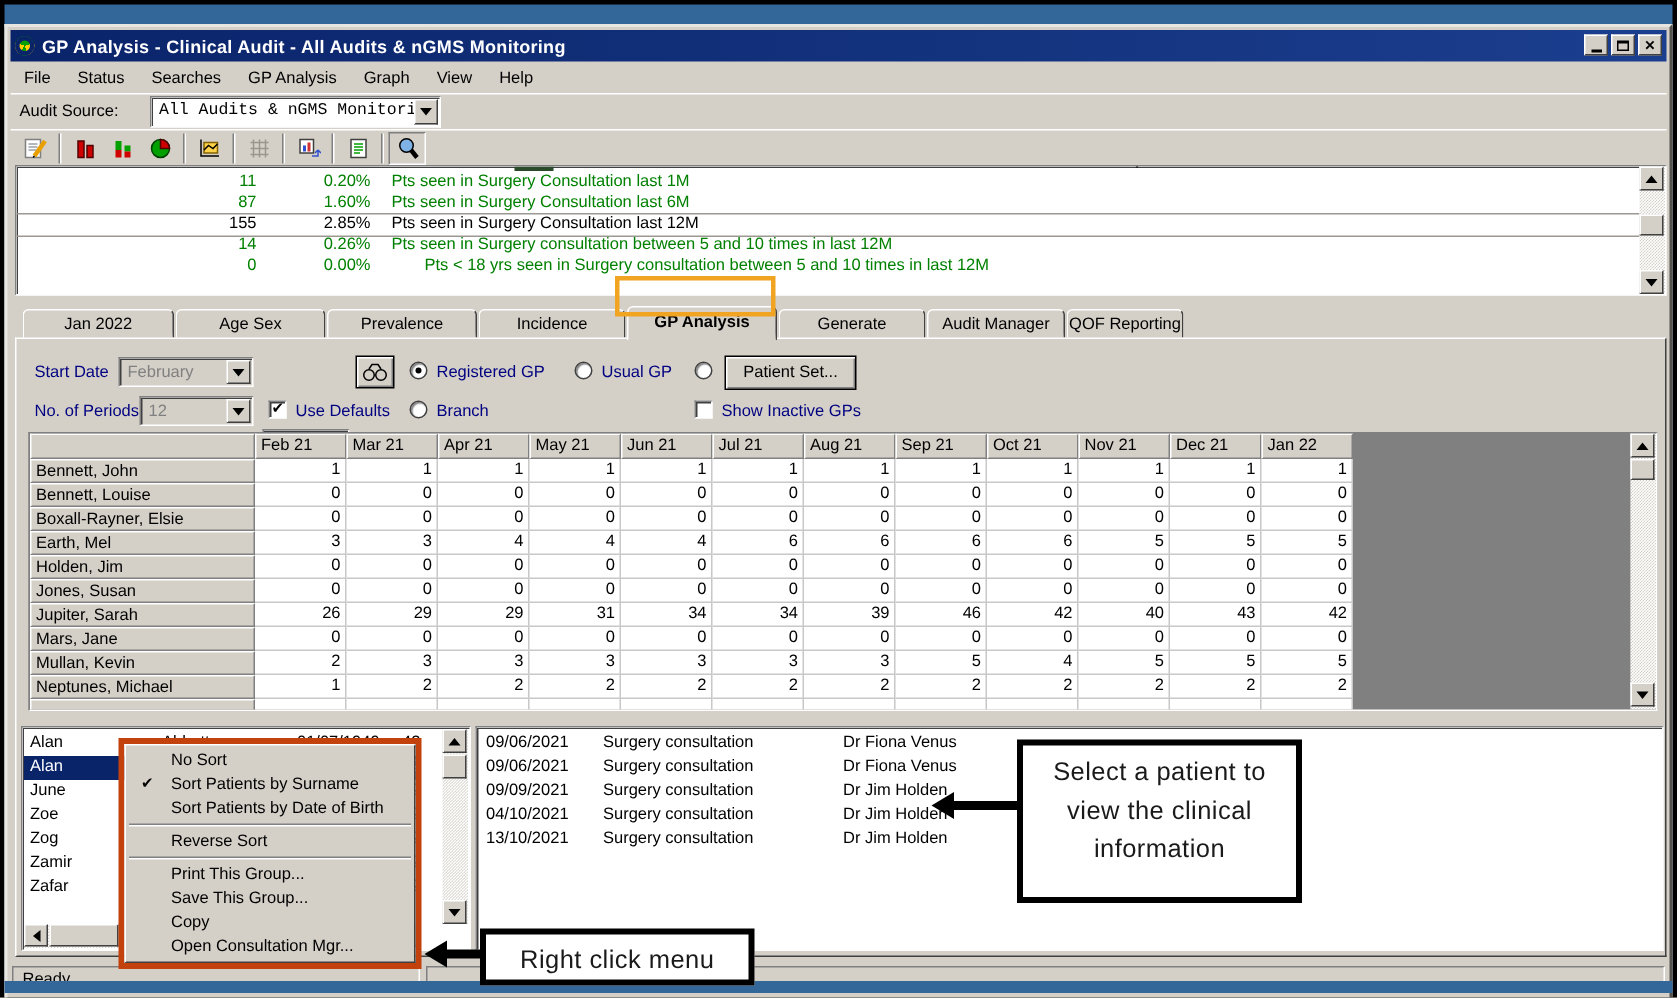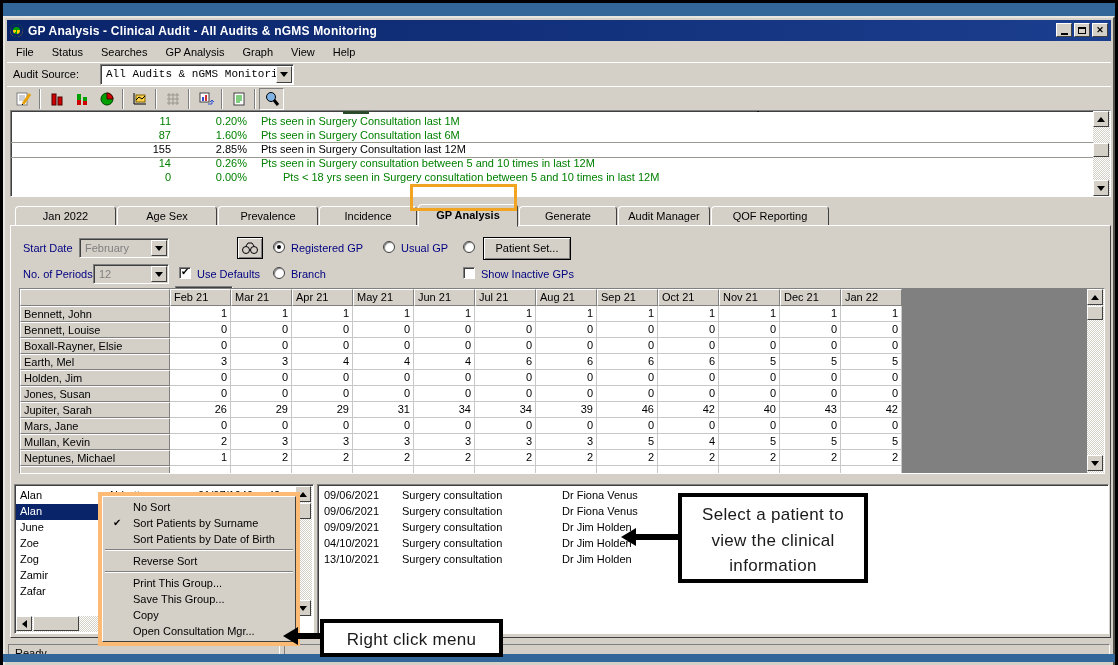--- a/index.html
+++ b/index.html
@@ -102,21 +102,21 @@
   #consult-panel { left:306px; top:258px; width:792px; height:150px; background:#fff; }
   .crow { position:absolute; left:0; width:100%; height:16px; }
   .crow span { position:absolute; top:1px; }
   .c-date { left:6px; } .c-type { left:84px; } .c-doc { left:244px; }
   
   #statusbar { left:2px; top:624px; width:1104px; height:21px; }
   .sb-panel { position:absolute; top:2px; height:18px; border:1px solid; border-color:#808080 #fff #fff #808080; padding:2px 6px; }
   #blue-strip { left:3px; top:654px; width:1112px; height:8px; background:#336699; }
   
   #tab-highlight { left:410px; top:184px; width:107px; height:27px; border:3px solid #f0a421; z-index:6; }
-  #menu-wrap { left:98px; top:492px; width:202px; border:4px solid #fdba74; z-index:8; }
+  #menu-wrap { left:79px; top:492px; width:202px; border:4px solid #c2410c; z-index:8; }
   #context-menu { position:relative; width:194px; background:#d4d0c8;
                   border:1px solid; border-color:#fff #404040 #404040 #fff; box-shadow: inset 1px 1px 0 #d4d0c8; padding:2px 0; }
   .cm-item { position:relative; height:16px; line-height:16px; padding-left:30px; }
   .cm-check { position:absolute; left:10px; top:0; font-size:10px; }
   .cm-sep { height:2px; margin:2px 2px; border-top:1px solid #808080; border-bottom:1px solid #fff; }
   .callout { position:absolute; background:#fff; border:4px solid #000; z-index:9; text-align:center;
              font-size:17px; letter-spacing:.3px; line-height:1.5; color:#1a1a1a; }
   .arrow-line { position:absolute; height:6px; background:#000; z-index:9; }
   .arrow-head { position:absolute; width:0; height:0; border-top:9px solid transparent; border-bottom:9px solid transparent;
                 border-right:15px solid #000; z-index:9; }
@@ -288,21 +288,21 @@
     </div>
 
     <div id="tabstrip" class="abs">
         <div class="tab" style="left: 2px; width: 101px;">Jan 2022</div>
         <div class="tab" style="left: 104px; width: 100px;">Age Sex</div>
         <div class="tab" style="left: 205px; width: 100px;">Prevalence</div>
         <div class="tab" style="left: 306px; width: 98px;">Incidence</div>
         <div class="tab active" style="left: 405px; width: 100px;">GP Analysis</div>
         <div class="tab" style="left: 506px; width: 98px;">Generate</div>
         <div class="tab" style="left: 605px; width: 92px;">Audit Manager</div>
-        <div class="tab" style="left: 698px; width: 118px;">QOF Reporting</div>
+        <div class="tab" style="left: 698px; width: 78px;">QOF Reporting</div>
       </div>
 
     <div id="tabpage" class="abs">
       <span class="abs bluelbl" style="left:12px;top:16px;">Start Date</span>
       <div class="combo disabled" style="left:68px;top:12px;width:90px;">
         <span class="val">February</span>
         <div class="combo-btn">
             <div class="tri-dn"></div>
           </div>
       </div>
@@ -611,19 +611,19 @@
       <div class="cm-sep"></div>
       <div class="cm-item">Reverse Sort</div>
       <div class="cm-sep"></div>
       <div class="cm-item">Print This Group...</div>
       <div class="cm-item">Save This Group...</div>
       <div class="cm-item">Copy</div>
       <div class="cm-item">Open Consultation Mgr...</div>
     </div>
 </div>
 
-<div class="callout" style="left:678px;top:493px;width:190px;height:90px;padding-top:5px;">Select a patient to view the clinical information</div>
+<div class="callout" style="left:678px;top:493px;width:190px;height:109px;padding-top:5px;">Select a patient to view the clinical information</div>
 <div class="arrow-line" style="left:634px;top:534px;width:45px;"></div>
 <div class="arrow-head" style="left:621px;top:528px;"></div>
 
 <div class="callout" style="left:320px;top:619px;width:183px;height:38px;padding-top:4px;">Right click menu</div>
 <div class="arrow-line" style="left:295px;top:633px;width:26px;"></div>
 <div class="arrow-head" style="left:283px;top:627px;"></div>
 
 </body></html>

